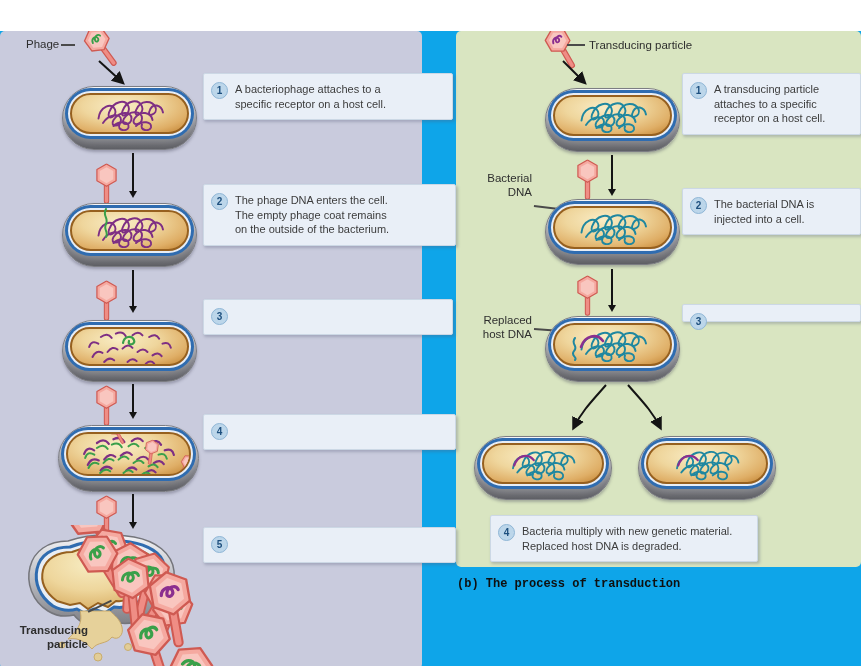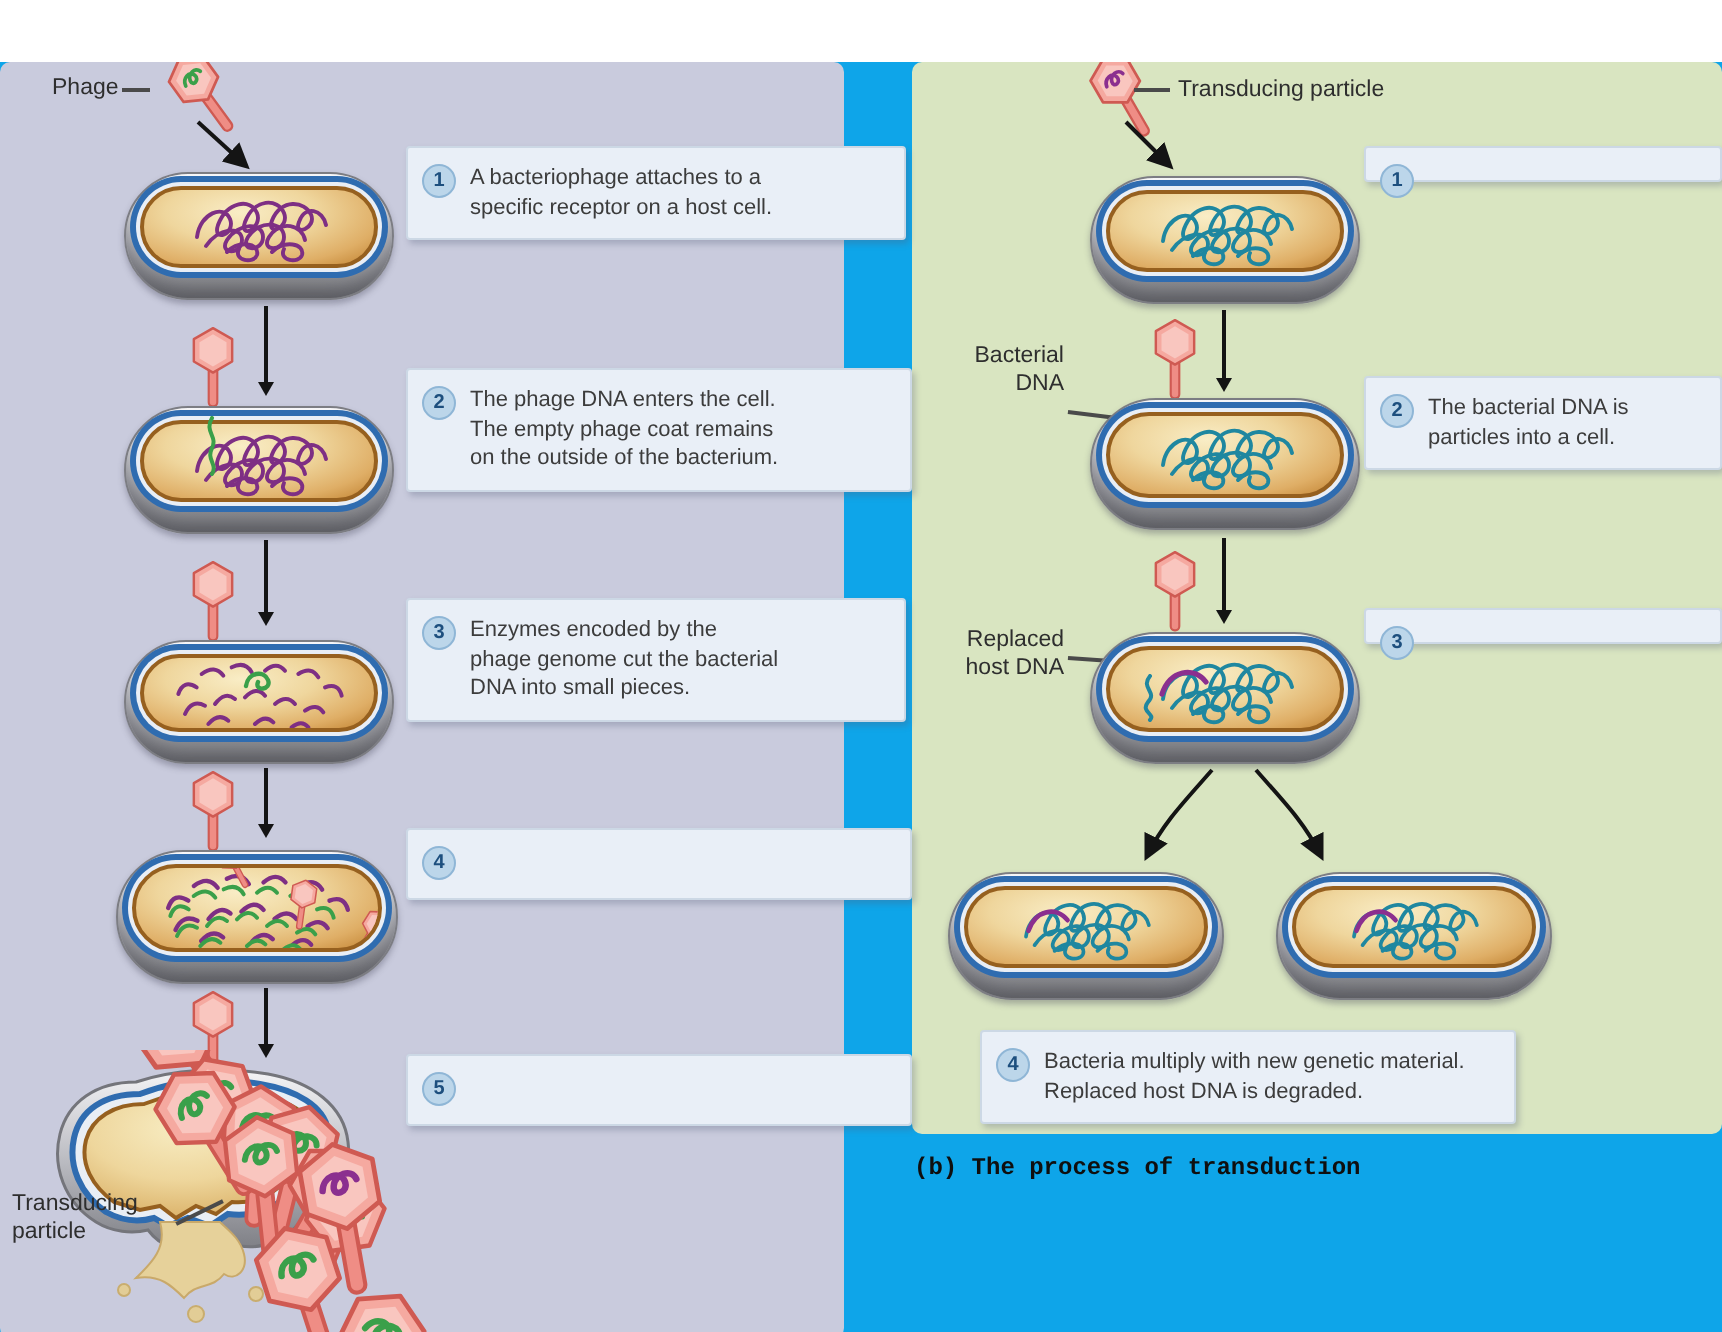--- a/index.html
+++ b/index.html
@@ -166,23 +166,20 @@
             </svg>
       <svg class="abs" style="left:48px;top:4px;transform:none;" width="18" height="14" viewBox="0 0 18 14">
         <path d="M3,10 c1,-7 9,-8 11,-3 c2,5 -7,6 -5,1" fill="none" stroke="#3aa04a" stroke-width="2.2" stroke-linecap="round"></path>
       </svg>
     </div>
         </div>
       </div>
   </div>
   <div class="stepbox" style="left:203px;top:268px;width:211px;">
     <span class="stepnum">3</span>
-    <span class="steptext">Enzymes encoded by the
-phage genome cut the bacterial
-DNA into small pieces.</span>
   </div>
 
   <div class="varrow" style="left:132px;top:353px;height:32px;"></div>
   <div class="abs" style="left:95px;top:352px;">
     <svg width="23" height="46" viewBox="0 0 30 54">
         <use href="#phg" style="color:transparent"></use>
       </svg>
   </div>
 
   <div class="bact" style="left:58px;top:394px;width:141px;height:67px;">
@@ -244,21 +241,21 @@
       <use href="#phg" transform="translate(92,14) rotate(14) scale(.52)" style="color:#3aa04a"></use>
       <use href="#phg" transform="translate(118,22) rotate(30) scale(.52)" style="color:#3aa04a"></use>
       <use href="#phg" transform="translate(30,40) rotate(-32) scale(.52)" style="color:#3aa04a"></use>
       <use href="#phg" transform="translate(120,42) rotate(22) scale(.52)" style="color:#3aa04a"></use>
       <use href="#phg" transform="translate(64,38) rotate(-6) scale(.52)" style="color:#3aa04a"></use>
     </g>
     <use href="#phg" transform="translate(98,56) rotate(-10) scale(.56)" style="color:#8b2f8f"></use>
     <use href="#phg" transform="translate(76,106) rotate(-18) scale(.56)" style="color:#3aa04a"></use>
     <use href="#phg" transform="translate(138,96) rotate(26) scale(.56)" style="color:#3aa04a"></use>
   </svg>
-  <div class="lbl" style="left:6px;top:564px;width:82px;text-align:left;">Transducing
+  <div class="lbl" style="left:6px;top:592px;width:82px;text-align:right;font-weight:bold;">Transducing
 particle</div>
   <div class="leader" style="left:88px;top:580px;width:26px;transform:rotate(-26deg);"></div>
 
   <div class="stepbox" style="left:203px;top:496px;width:214px;">
     <span class="stepnum">5</span>
   </div>
 
 
   <div class="abs rot" style="left:538px;top:-2px;width:26px;height:46px;transform:rotate(-30deg);">
     <svg width="26" height="46" viewBox="0 0 30 54">
@@ -283,20 +280,23 @@
           <div class="bcyto">
       <svg class="dna" width="78" height="42" viewBox="0 0 100 56">
               <use href="#tangle" style="color:#1f87a0"></use>
             </svg>
     </div>
         </div>
       </div>
   </div>
   <div class="stepbox" style="left:682px;top:42px;width:179px;box-sizing:border-box;">
     <span class="stepnum">1</span>
+    <span class="steptext">A transducing particle
+attaches to a specific
+receptor on a host cell.</span>
   </div>
 
   <div class="varrow" style="left:611px;top:124px;height:38px;"></div>
   <div class="abs" style="left:576px;top:126px;">
     <svg width="23" height="46" viewBox="0 0 30 54">
         <use href="#phg" style="color:transparent"></use>
       </svg>
   </div>
   <div class="lbl" style="left:470px;top:140px;width:62px;text-align:right;">Bacterial
 DNA</div>
@@ -313,21 +313,21 @@
       <svg class="dna" width="78" height="42" viewBox="0 0 100 56">
               <use href="#tangle" style="color:#1f87a0"></use>
             </svg>
     </div>
         </div>
       </div>
   </div>
   <div class="stepbox" style="left:682px;top:157px;width:179px;box-sizing:border-box;">
     <span class="stepnum">2</span>
     <span class="steptext">The bacterial DNA is
-particles into a cell.</span>
+injected into a cell.</span>
   </div>
 
   <div class="varrow" style="left:611px;top:238px;height:40px;"></div>
   <div class="abs" style="left:576px;top:242px;">
     <svg width="23" height="46" viewBox="0 0 30 54">
         <use href="#phg" style="color:transparent"></use>
       </svg>
   </div>
   <div class="lbl" style="left:462px;top:282px;width:70px;text-align:right;">Replaced
 host DNA</div>

